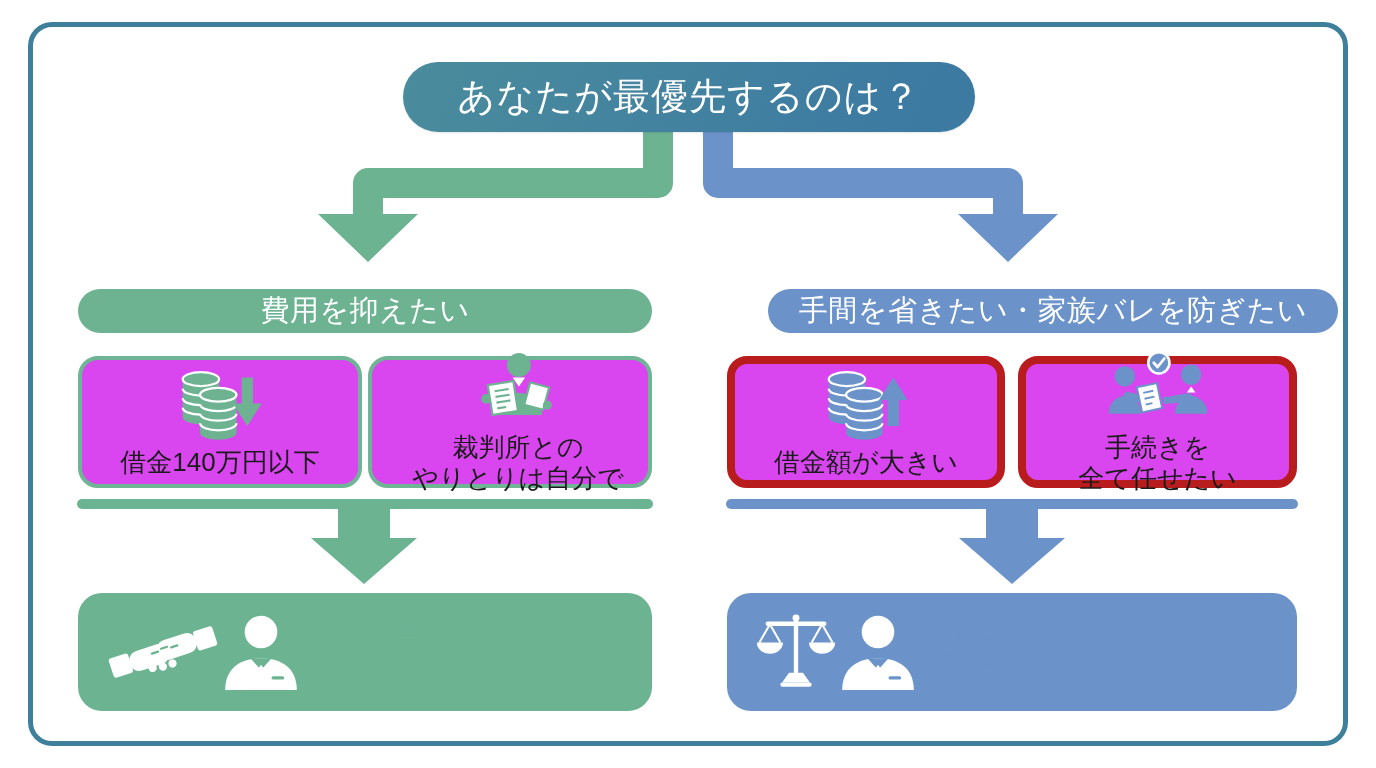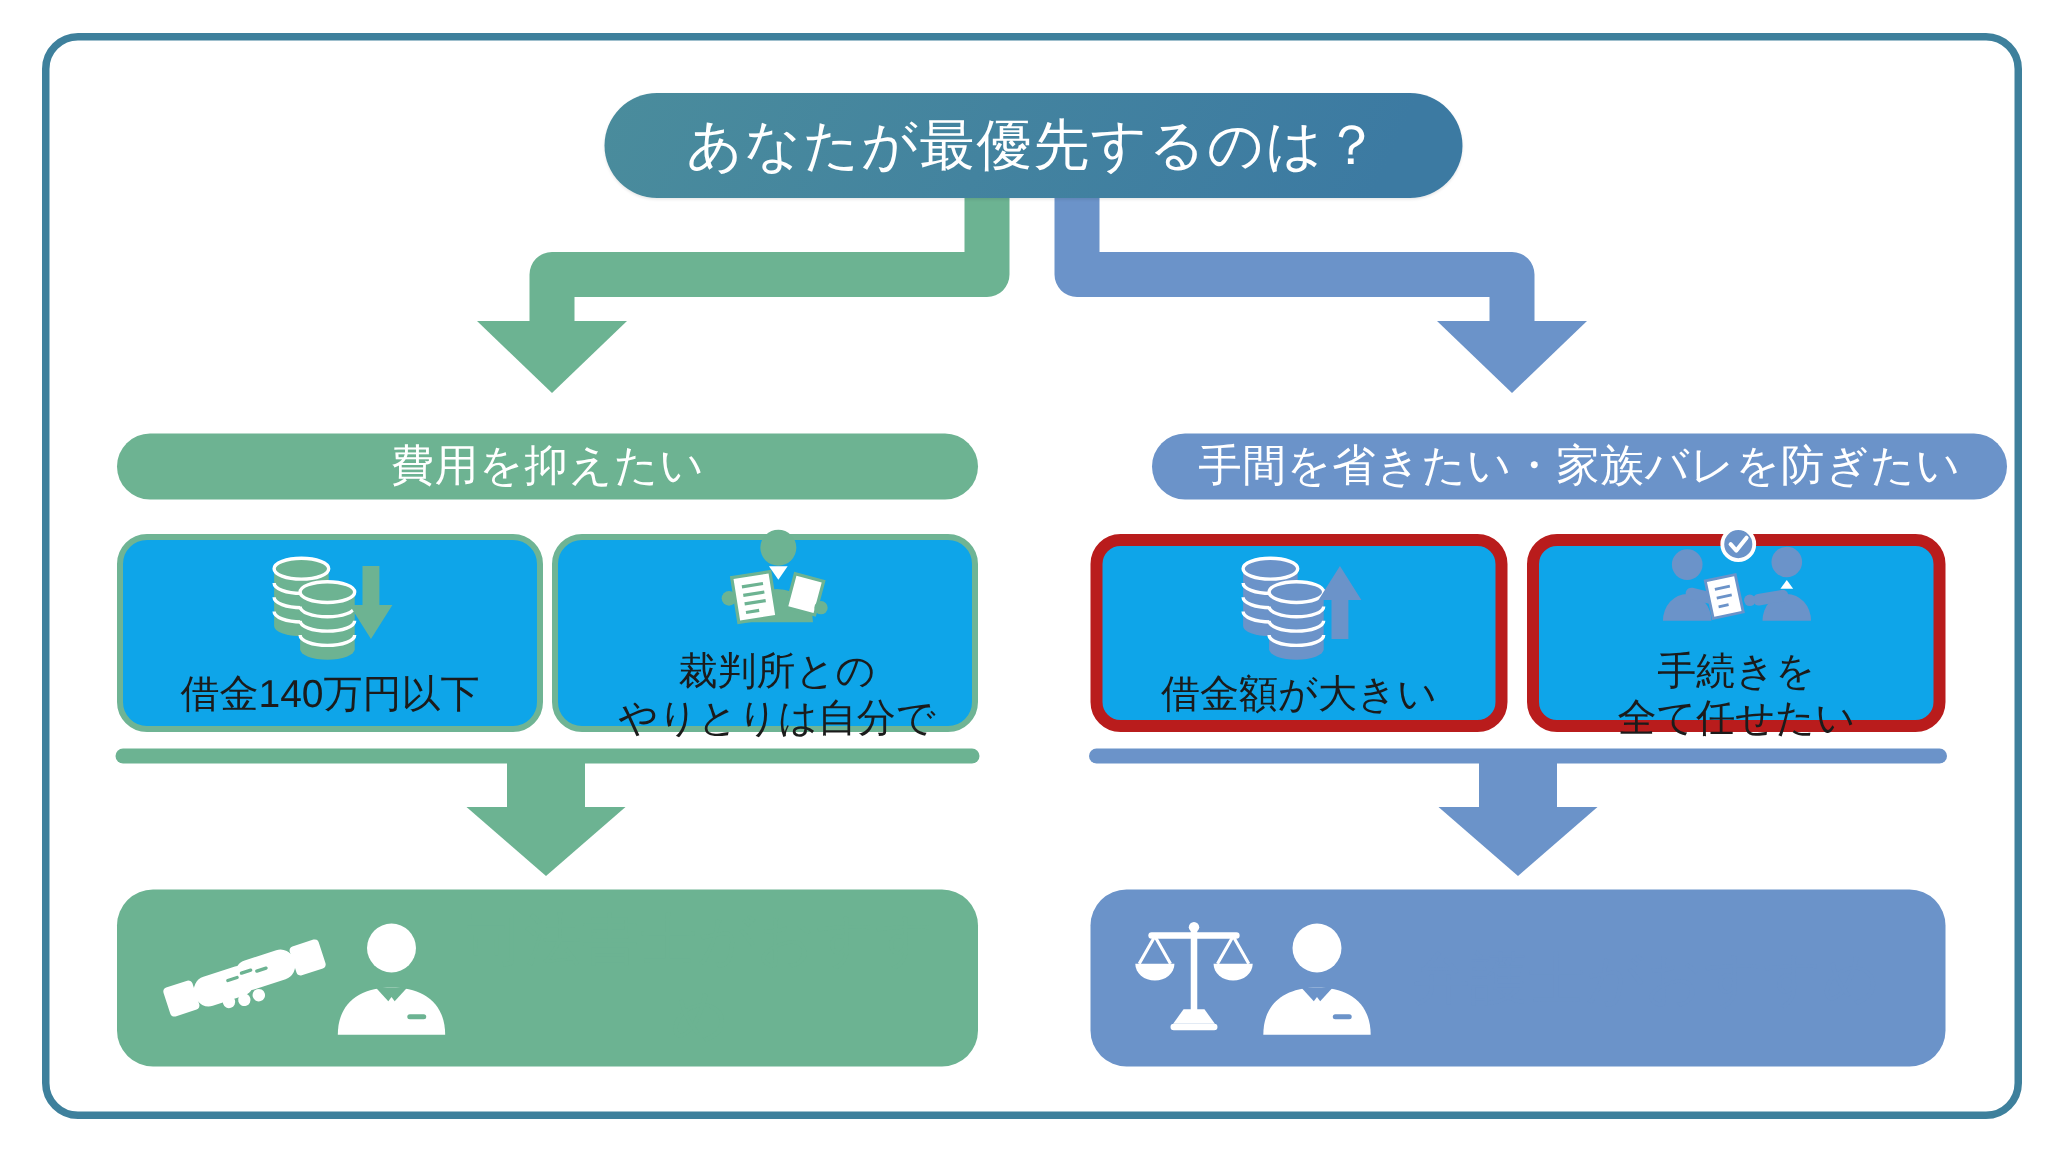--- a/index.html
+++ b/index.html
@@ -23,21 +23,21 @@
   .branch-header{
     top:277px;height:44px;border-radius:32px;
     display:flex;align-items:center;justify-content:center;
     color:#ffffff;font-size:29px;letter-spacing:0.5px;margin-top:12px;
   }
   .green-bg{background:#6db392;}
   .blue-bg{background:#6b93c9;}
   .hdr-left{left:78px;width:574px;}
   .hdr-right{left:768px;width:570px;}
   .card{
-    top:356px;height:132px;border-radius:20px;background:#0ea5e9;box-sizing:border-box;
+    top:356px;height:132px;border-radius:20px;background:#d946ef;box-sizing:border-box;
     display:flex;flex-direction:column;align-items:center;justify-content:center;
   }
   .card.green-line{border:4px solid #6fb494;color:#6db392;}
   .card.blue-line{border:8px solid #b91c1c;color:#6b93c9;}
   .card-icon{display:block;flex:0 0 auto;}
   .card-label{
     text-align:center;color:#1b1b1b;font-size:26px;line-height:1.18;margin-top:2px;
   }
   .card-label span{display:block;}
   .result{

